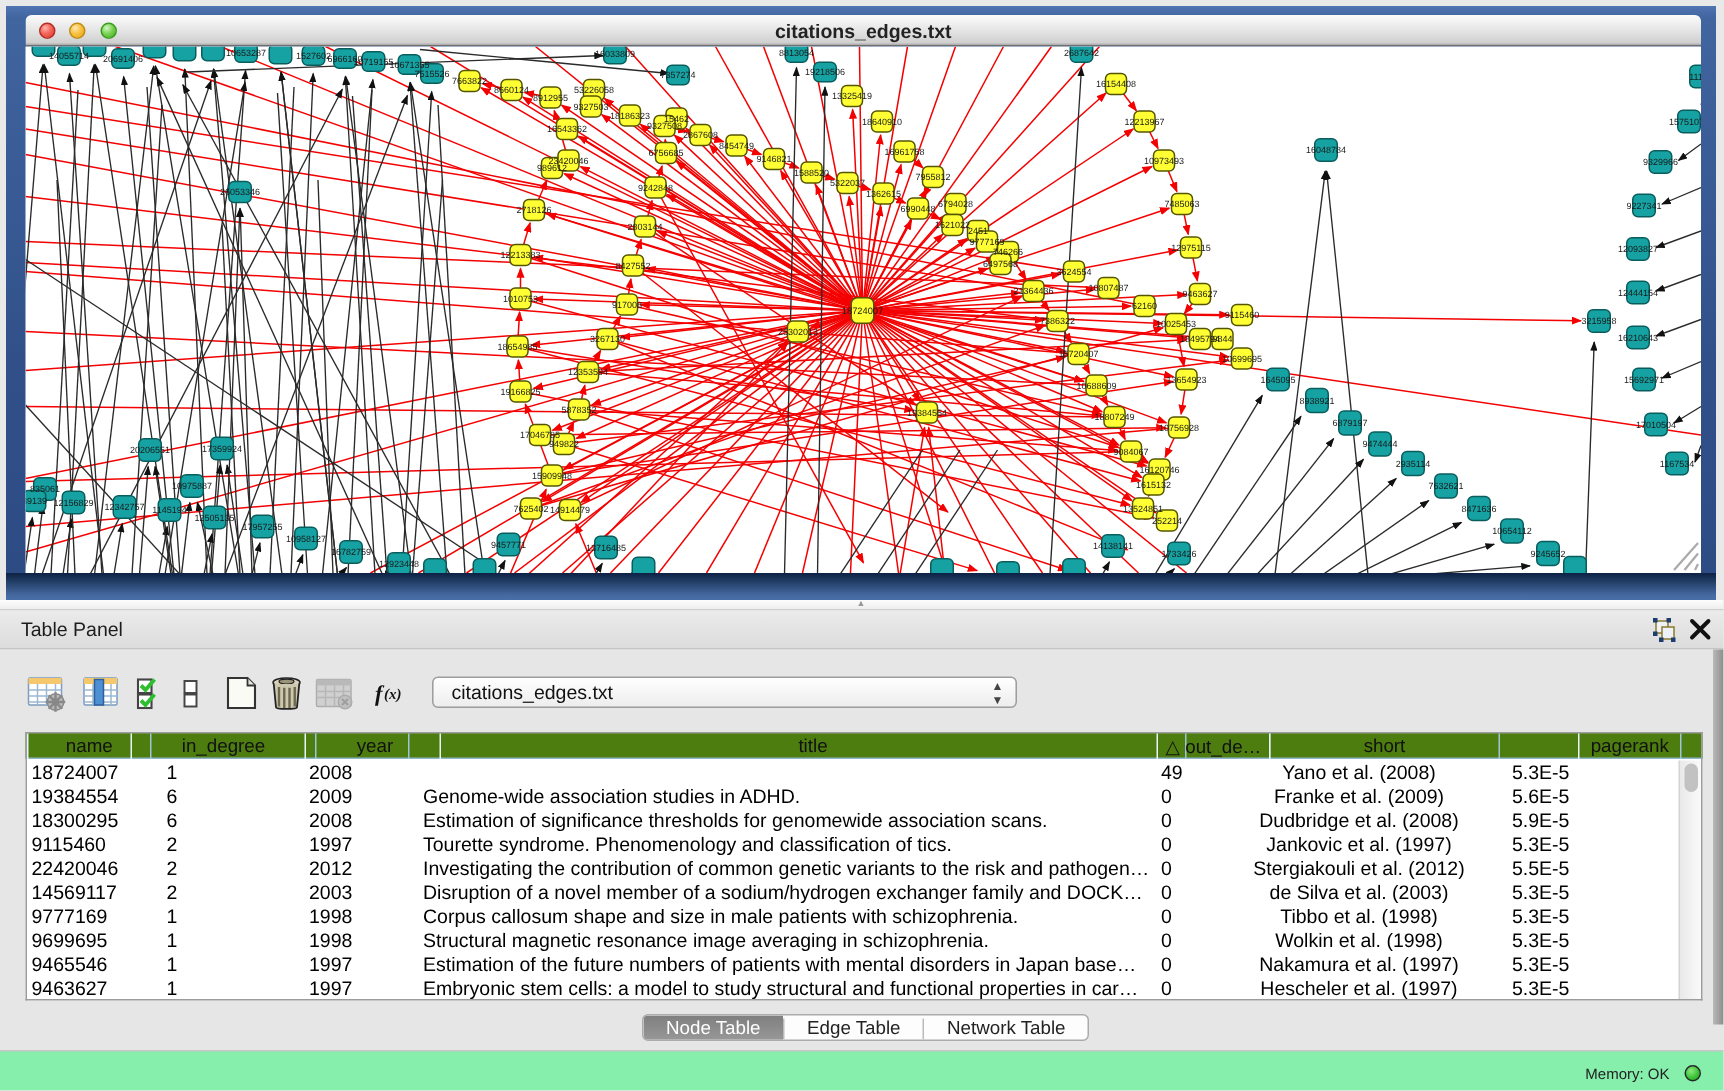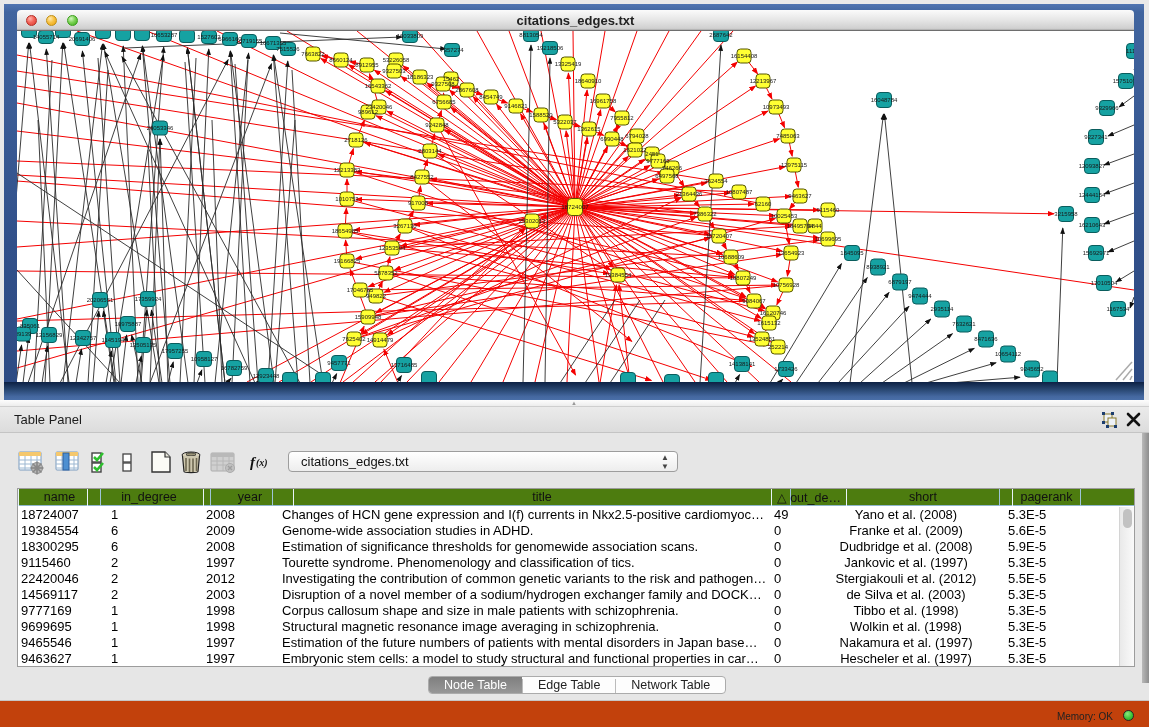--- a/index.html
+++ b/index.html
@@ -40,21 +40,21 @@
 .tr span { position:absolute; top:1px; }
 .c0 { left:3px; } .c1 { left:93px; } .c2 { left:188px; } .c3 { left:264px; }
 .c4 { left:756px; } .c5 { left:811px; width:154px; text-align:center;} .c6 { left:990px; }
 #sbar { left:1119px; top:507px; width:15px; height:159px; background:linear-gradient(90deg,#e9e9e9,#fafafa); border-left:1px solid #d4d4d4;}
 #sbar .th { position:absolute; left:3px; top:2px; width:9px; height:19px; background:#c2c2c2; border-radius:5px; }
 
 #tabs { left:428px; top:676px; height:18px; border:1px solid #ababab; border-radius:4px; background:#fdfdfd; font-size:12.5px; overflow:hidden; }
 #tabs span { display:inline-block; height:18px; padding:1px 15px 0 15px; color:#222; }
 #tabs .sel { background:linear-gradient(180deg,#7f7f7f,#9a9a9a); color:#fff; }
 #tabs .sep { display:inline-block; width:1px; height:14px; background:#bbb; vertical-align:middle; margin:0; padding:0;}
-#foot { left:0; top:700px; width:1149px; height:27px; background:#c2410c; border-top:1px solid #c6c6c6; }
+#foot { left:0; top:700px; width:1149px; height:27px; background:#86efac; border-top:1px solid #c6c6c6; }
 #mem { position:absolute; right:36px; top:10px; font-size:10px; color:#222; }
 #gdot { position:absolute; right:15px; top:9px; width:11px; height:11px; border-radius:50%;
   background:radial-gradient(circle at 38% 32%, #8ae87f 0, #3cc438 55%, #23a01f 100%); border:1px solid #262626;}
 .icon { position:absolute; top:450px; }
 </style></head>
 <body>
 <div id="stage">
   <div class="abs" id="frame"></div>
   <div class="abs" id="framebtm"></div>
   <div class="abs" id="titlebar">
@@ -738,28 +738,27 @@
 </svg>
   <div class="abs" id="dropdown">citations_edges.txt<span class="st">▲<br>▼</span></div>
 
   <div class="abs" id="thead">
     <span class="hc" style="left:0;width:83px;">name</span>
     <span class="hc" style="left:69px;width:124px;">in_degree</span>
     <span class="hc" style="left:185px;width:70px;padding-left:24px;">year</span>
     <span class="hc" style="left:255px;width:498px;margin-left:20px;">title</span>
     <span class="hc" style="left:753px;width:76px;">△ out_de…</span>
     <span class="hc" style="left:828px;width:154px;text-align:center;">short</span>
-    <span class="hc" style="left:994px;width:69px;">pagerank</span>
+    <span class="hc" style="left:1034px;width:69px;">pagerank</span>
   </div>
   <div class="abs" id="tbl">
 <div class="tr">
         <span class="c0">18724007</span>
         <span class="c1">1</span>
         <span class="c2">2008</span>
-        <span class="c3">Changes of HCN gene expression and I(f) currents in Nkx2.5-positive cardiomyoc…</span>
         <span class="c4">49</span>
         <span class="c5">Yano et al. (2008)</span>
         <span class="c6">5.3E-5</span>
       </div>
 <div class="tr">
         <span class="c0">19384554</span>
         <span class="c1">6</span>
         <span class="c2">2009</span>
         <span class="c3">Genome-wide association studies in ADHD.</span>
         <span class="c4">0</span>

